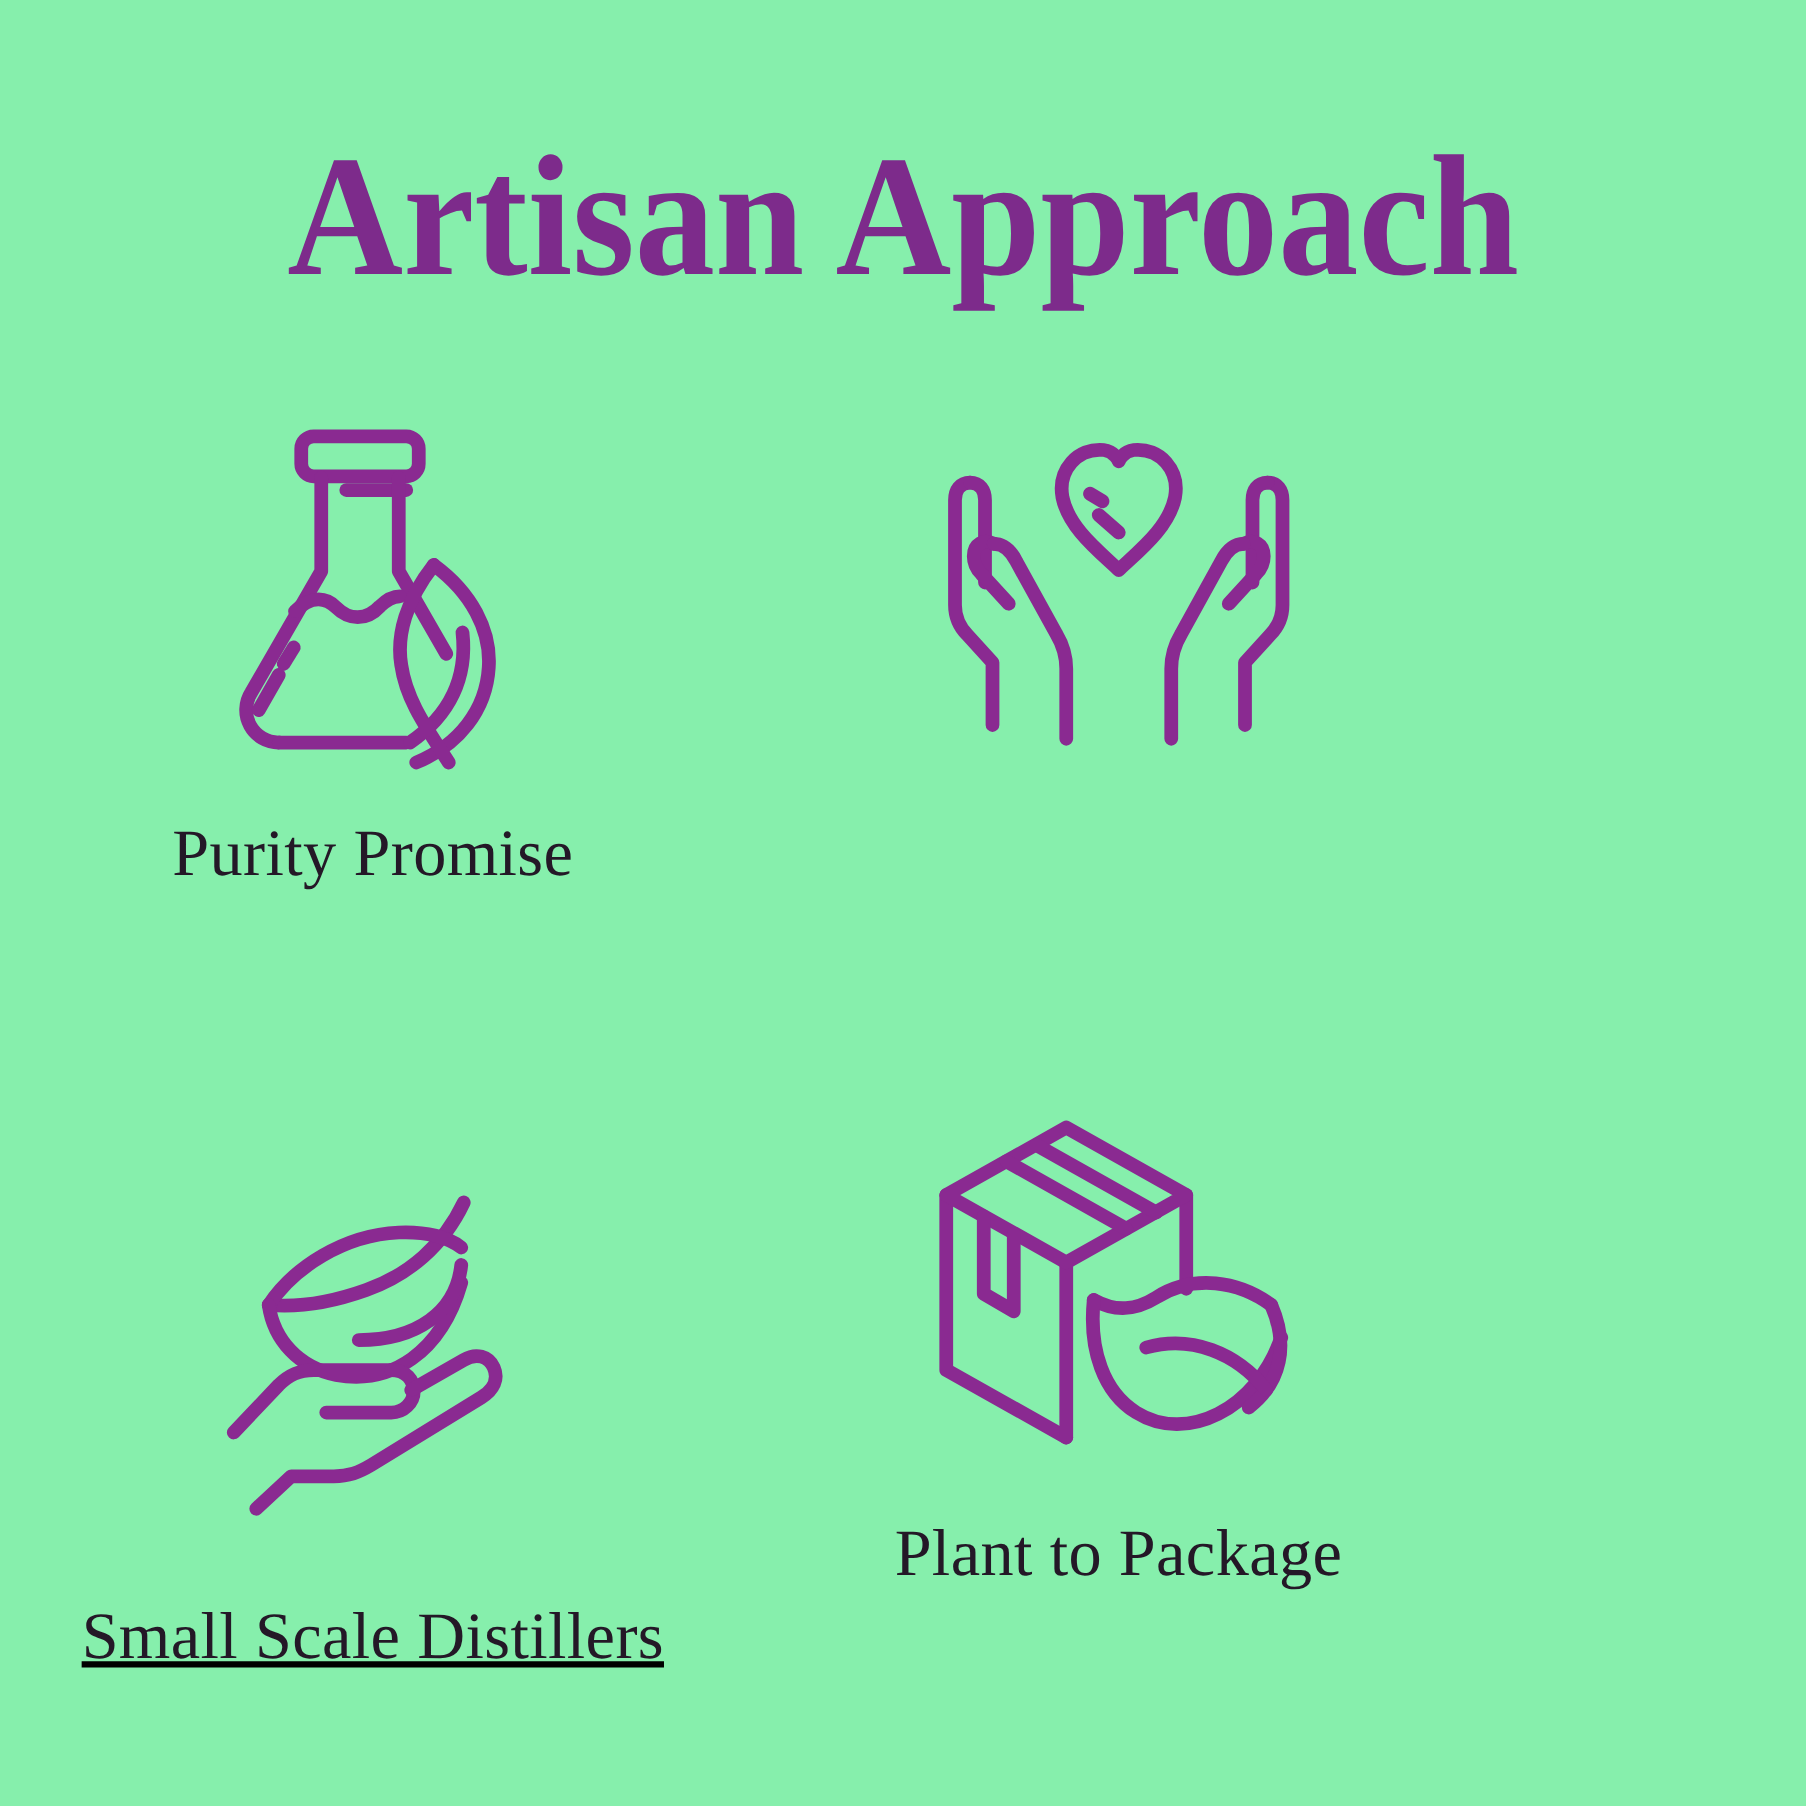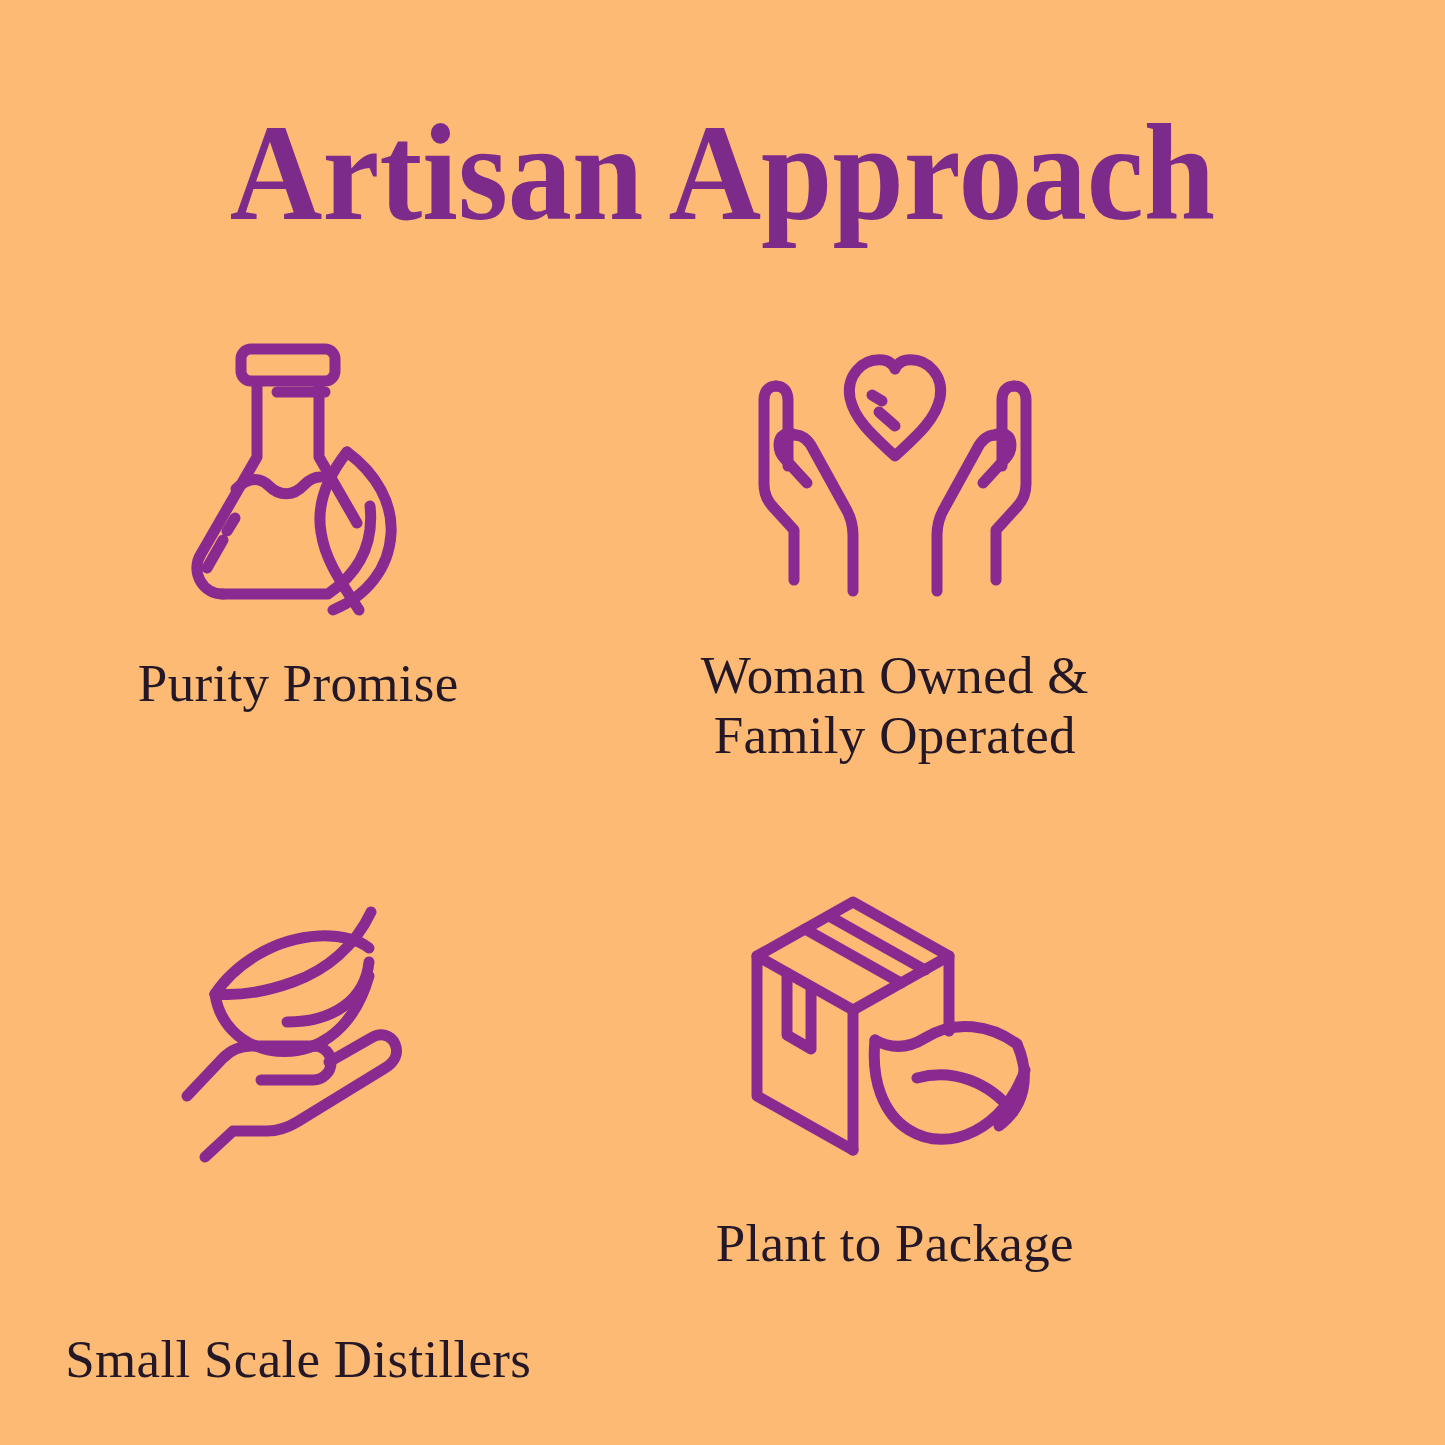--- a/index.html
+++ b/index.html
@@ -10,21 +10,21 @@
     width: 1445px;
     height: 1445px;
     background: #f8f7f6;
     font-family: "Liberation Serif", "DejaVu Serif", serif;
     overflow: hidden;
   }
   .page {
     position: relative;
     width: 1445px;
     height: 1445px;
-    background: #fdba74;
+    background: #86efac;
     box-sizing: border-box;
   }
 
   
   .title {
     position: absolute;
     top: 104px;
     left: 0;
     width: 1445px;
     text-align: center;
@@ -76,21 +76,21 @@
     white-space: pre-line;
   }
 
   
   .cell-1 .icon-wrap { height: 300px; }
   .cell-1 .cell-label { margin-top: 24px; }
 
   .cell-2 .icon-wrap { height: 290px; }
   .cell-2 .cell-label { margin-top: 26px; }
 
-  .cell-3 { justify-content: space-between; }
+  .cell-3 { justify-content: center; text-decoration: underline; }
   .cell-3 .icon-wrap { height: 290px; margin-top: 20px; }
   .cell-3 .cell-label { margin-top: 60px; }
 
   .cell-4 .icon-wrap { height: 290px; margin-top: 20px; }
   .cell-4 .cell-label { margin-top: 44px; }
 
   svg { display: block; overflow: visible; }
 </style>
 </head>
 <body>
@@ -142,22 +142,20 @@
 
           <path d="M45 95 c-8 -4 -16 0 -16 10 c0 6 2 10 6 14 l22 24"></path>
           <path d="M45 95 c8 0 14 6 18 14 l32 58 c6 10 8 18 8 28 v56"></path>
 
           <path d="M264 46 c8 0 12 6 12 14 v84 c0 10 -4 18 -10 24 l-20 22 v50"></path>
           <path d="M264 46 c-8 0 -12 6 -12 14 v66"></path>
           <path d="M245 95 c8 -4 16 0 16 10 c0 6 -2 10 -6 14 l-22 24"></path>
           <path d="M245 95 c-8 0 -14 6 -18 14 l-32 58 c-6 10 -8 18 -8 28 v56"></path>
         </svg>
       </div>
-      <div class="cell-label">Woman Owned &amp;
-Family Operated</div>
     </div>
 
     <div class="cell cell-3">
       <div class="icon-wrap">
         <svg width="250" height="250" viewBox="0 0 250 250" fill="none" stroke="#8a2a91" stroke-width="11" stroke-linecap="round" stroke-linejoin="round">
 
           <path d="M198 12 c-16 34 -44 58 -78 70 c-28 10 -56 14 -78 12"></path>
           <path d="M42 94 c20 -30 60 -56 104 -58 c22 -1 40 4 50 12"></path>
           <path d="M42 94 c4 28 24 50 54 56 c44 8 84 -18 100 -74"></path>
           <path d="M196 62 c-4 38 -36 60 -82 60"></path>

